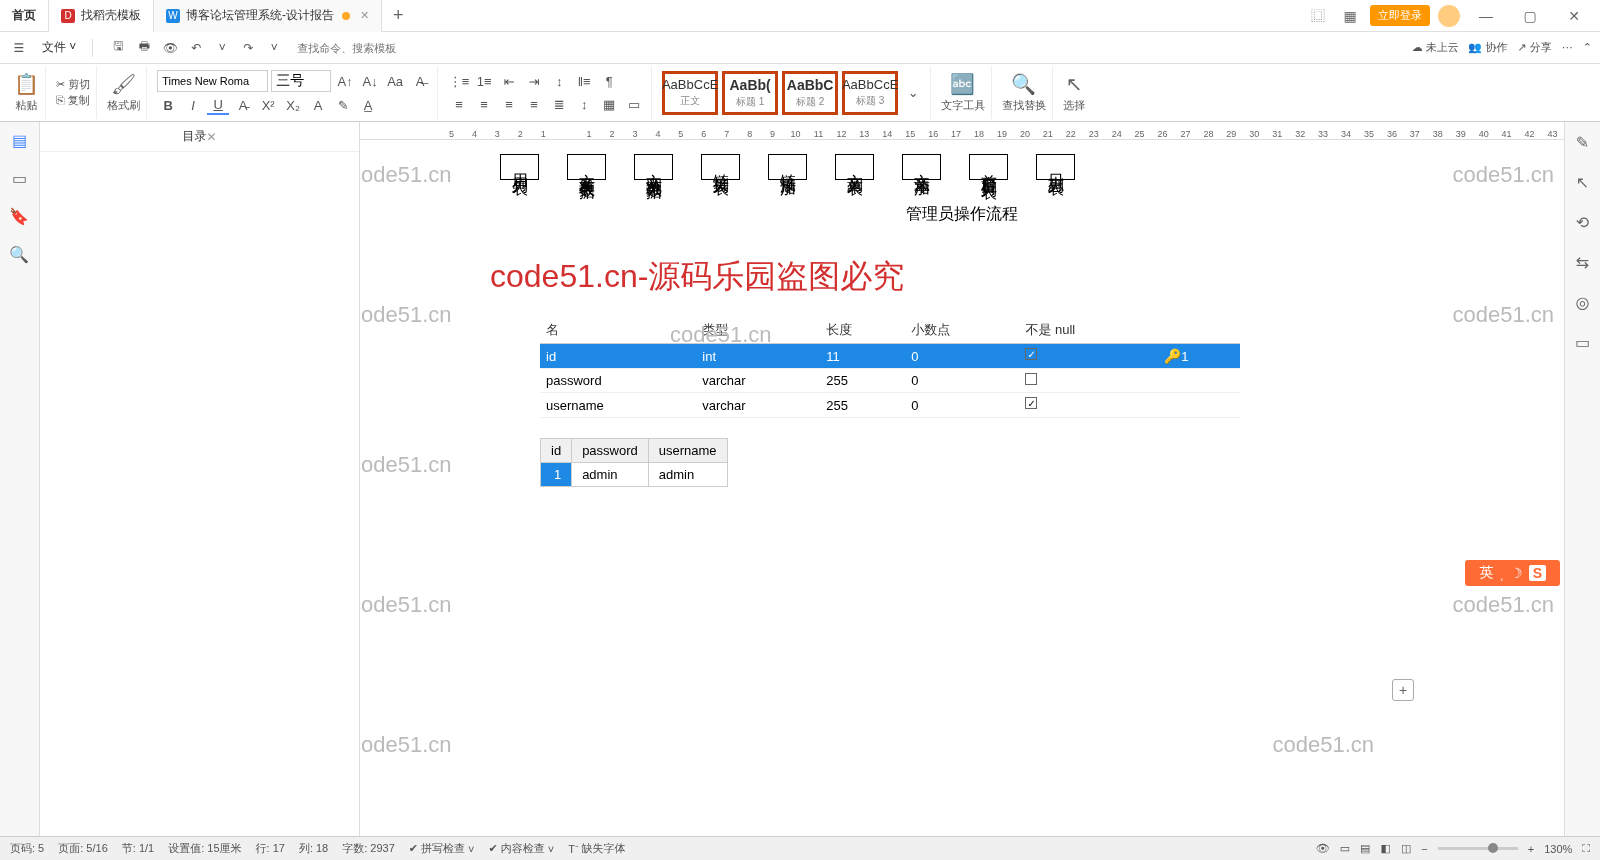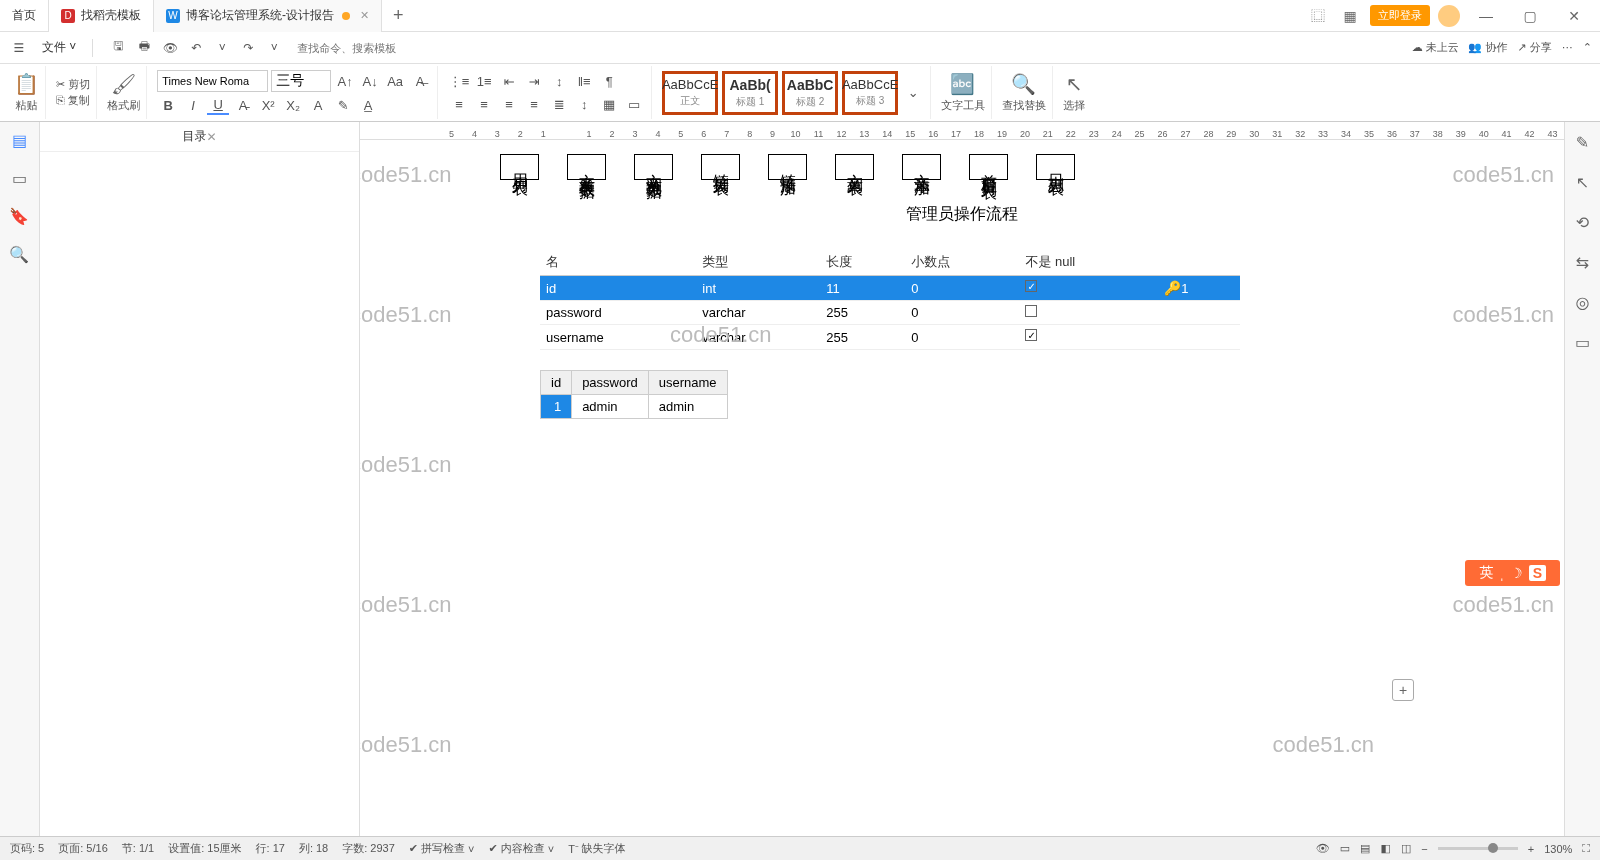--- a/index.html
+++ b/index.html
@@ -1,21 +1,21 @@
 <!DOCTYPE html>
 <html><head>
 <meta charset="utf-8">
 <style>
 * { margin: 0; padding: 0; box-sizing: border-box; font-family: "Microsoft YaHei", sans-serif; }
 body { background: #f5f5f5; width: 1600px; height: 860px; overflow: hidden; position: relative; }
 
 
 .titlebar { height: 32px; background: #fff; display: flex; align-items: center; border-bottom: 1px solid #e0e0e0; }
 .tab { height: 32px; display: flex; align-items: center; padding: 0 12px; font-size: 12px; color: #333; border-right: 1px solid #e0e0e0; cursor: pointer; }
-.tab.home { font-weight: 400; }
+.tab.home { font-weight: 700; }
 .tab.red { background: #fff; }
 .tab.red .ico { width: 14px; height: 14px; background: #d32f2f; border-radius: 2px; margin-right: 6px; display: inline-block; color:#fff; font-size:10px; line-height:14px; text-align:center;}
 .tab.doc .ico { width: 14px; height: 14px; background: #1e88e5; border-radius: 2px; margin-right: 6px; display: inline-block; color:#fff; font-size:10px; line-height:14px; text-align:center;}
 .tab.doc { background: #f9f9f9; }
 .tab .dot { width: 8px; height: 8px; border-radius: 50%; background: #ffa726; margin-left: 8px; }
 .tab .x { margin-left: 10px; color: #999; font-size: 11px; }
 .tab-add { width: 32px; text-align: center; color: #666; font-size: 18px; cursor: pointer; }
 .titlebar-right { margin-left: auto; display: flex; align-items: center; gap: 8px; padding-right: 8px; }
 .tb-btn { width: 24px; height: 24px; display: flex; align-items: center; justify-content: center; color: #666; font-size: 14px; cursor: pointer; }
 .login-btn { background: #ff9800; color: #fff; font-size: 11px; padding: 3px 8px; border-radius: 3px; cursor: pointer; }
@@ -343,20 +343,21 @@
           <div class="diag-box">文章浏览数据</div>
           <div class="diag-box">链接列表</div>
           <div class="diag-box">链接添加</div>
           <div class="diag-box">文章列表</div>
           <div class="diag-box">文章添加</div>
           <div class="diag-box">前台栏目列表</div>
           <div class="diag-box">日志列表</div>
         </div>
       <div class="diag-caption">管理员操作流程</div>
 
+      <div class="red-overlay">code51.cn-源码乐园盗图必究</div>
 
 
       <table class="dbtbl">
         <thead>
             <tr id="dbh">
               <th>名</th>
               <th>类型</th>
               <th>长度</th>
               <th>小数点</th>
               <th>不是 null</th>

